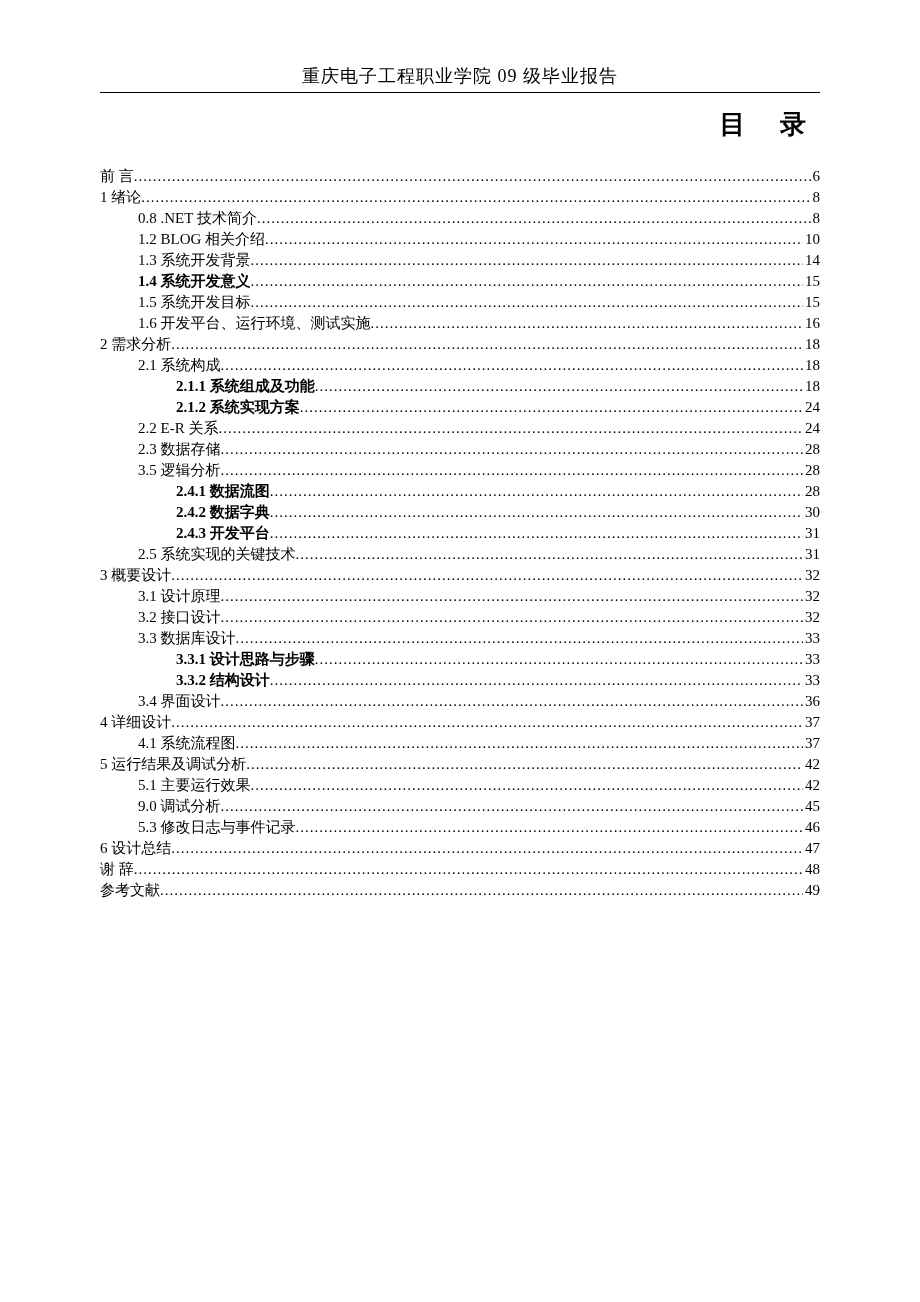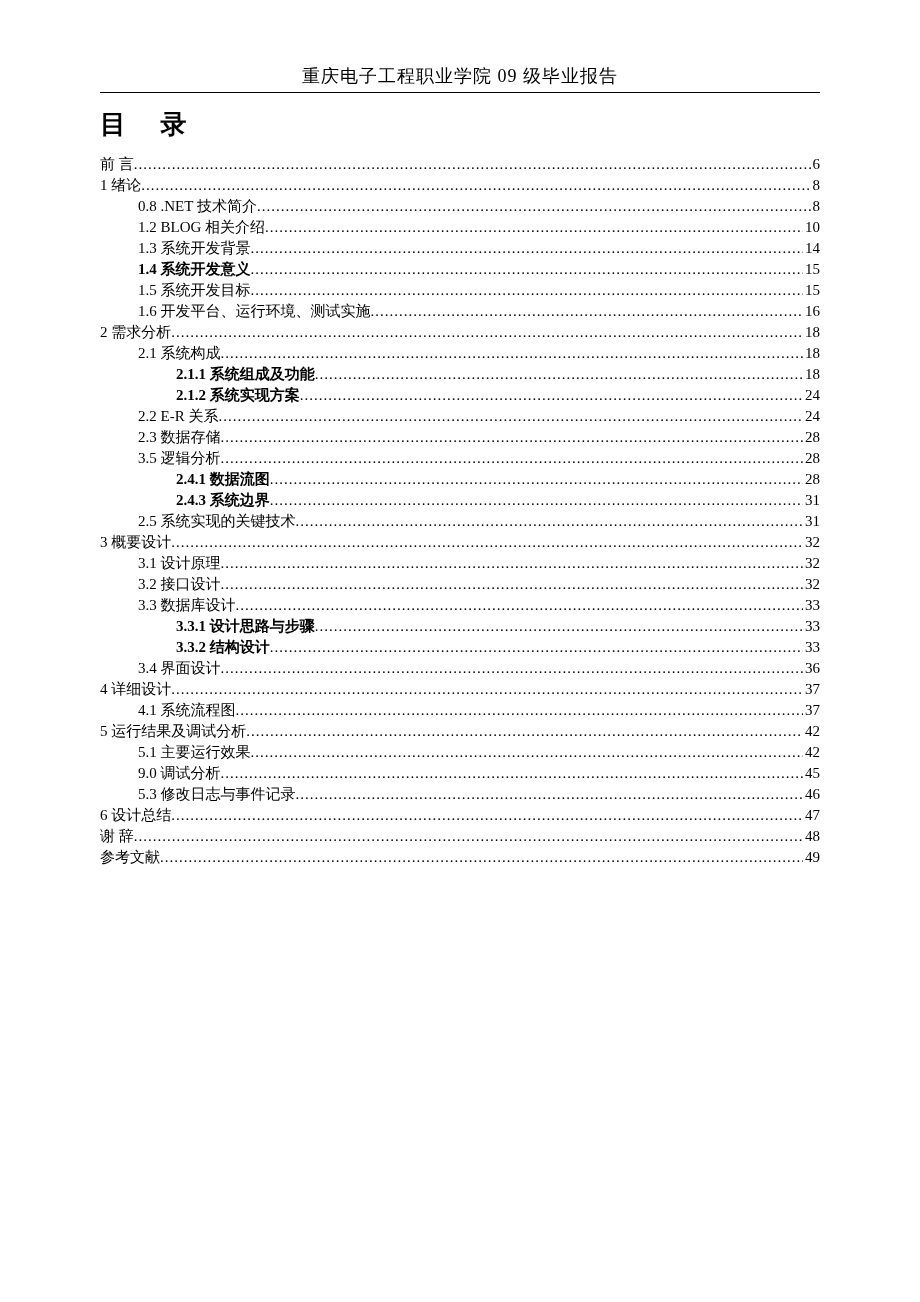--- a/index.html
+++ b/index.html
@@ -18,25 +18,25 @@
     font-size: 18px;
     letter-spacing: 1px;
     margin-bottom: 4px;
   }
   .header-rule {
     border: none;
     border-top: 1.5px solid #000;
     margin: 0 0 14px 0;
   }
   .toc-title {
-    text-align: left;
+    text-align: right;
     font-size: 26px;
     font-weight: bold;
     letter-spacing: 14px;
-    margin-bottom: 12px;
+    margin-bottom: 24px;
   }
   .toc {
     font-size: 15px;
     line-height: 1.4;
   }
   .toc-row {
     display: flex;
     align-items: baseline;
     white-space: nowrap;
     margin-bottom: 0px;
@@ -144,21 +144,26 @@
       <span class="toc-label">3.5 逻辑分析</span>
       <span class="toc-dots"></span>
       <span class="toc-page">28</span>
     </div>
     <div class="toc-row lvl2">
       <span class="toc-label bold">2.4.1 数据流图</span>
       <span class="toc-dots"></span>
       <span class="toc-page">28</span>
     </div>
     <div class="toc-row lvl2">
-      <span class="toc-label bold">2.4.3 系统边界</span>
+      <span class="toc-label bold">2.4.2 数据字典</span>
+      <span class="toc-dots"></span>
+      <span class="toc-page">30</span>
+    </div>
+    <div class="toc-row lvl2">
+      <span class="toc-label bold">2.4.3 开发平台</span>
       <span class="toc-dots"></span>
       <span class="toc-page">31</span>
     </div>
     <div class="toc-row lvl1">
       <span class="toc-label">2.5 系统实现的关键技术</span>
       <span class="toc-dots"></span>
       <span class="toc-page">31</span>
     </div>
     <div class="toc-row lvl0">
       <span class="toc-label">3 概要设计</span>

